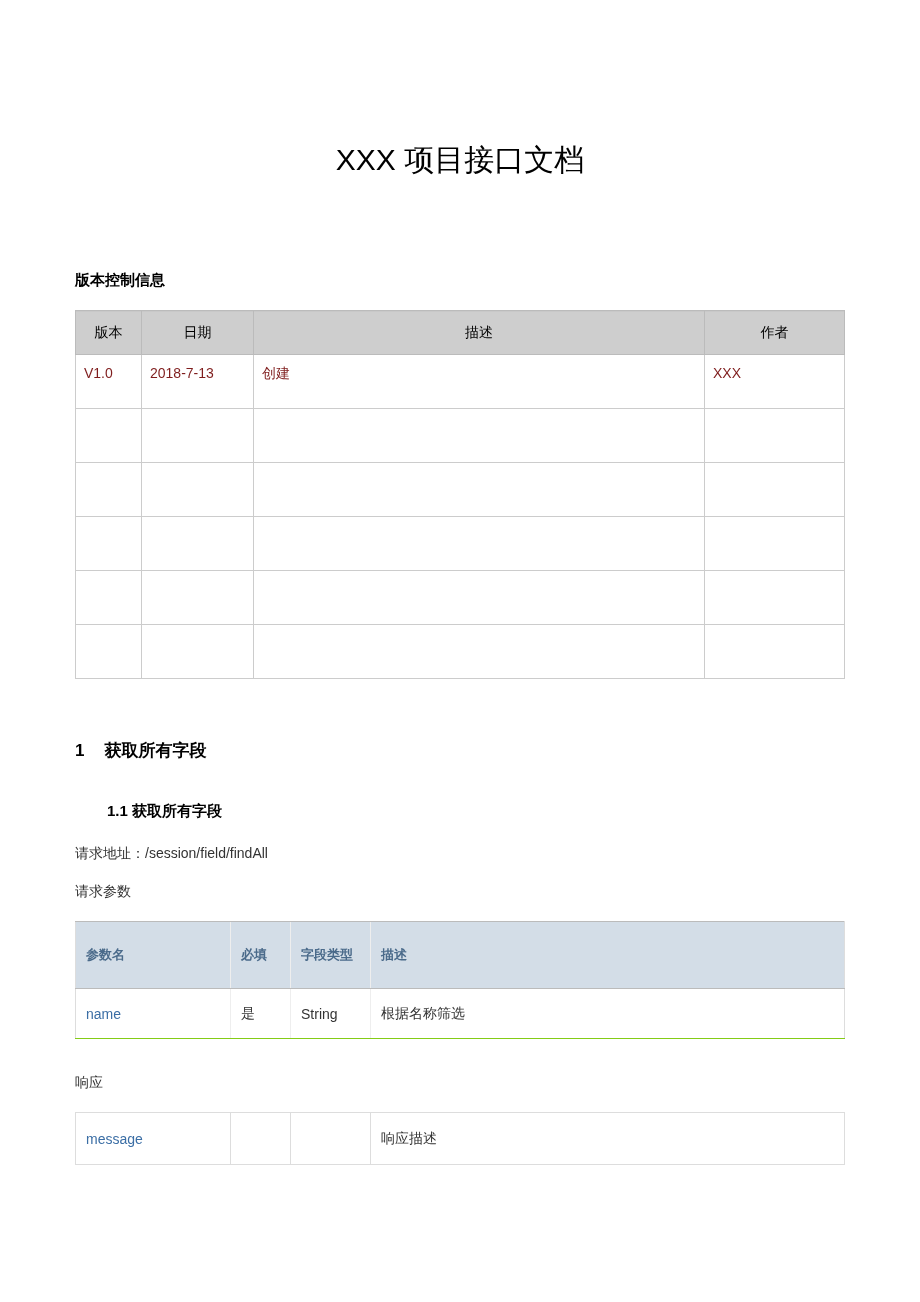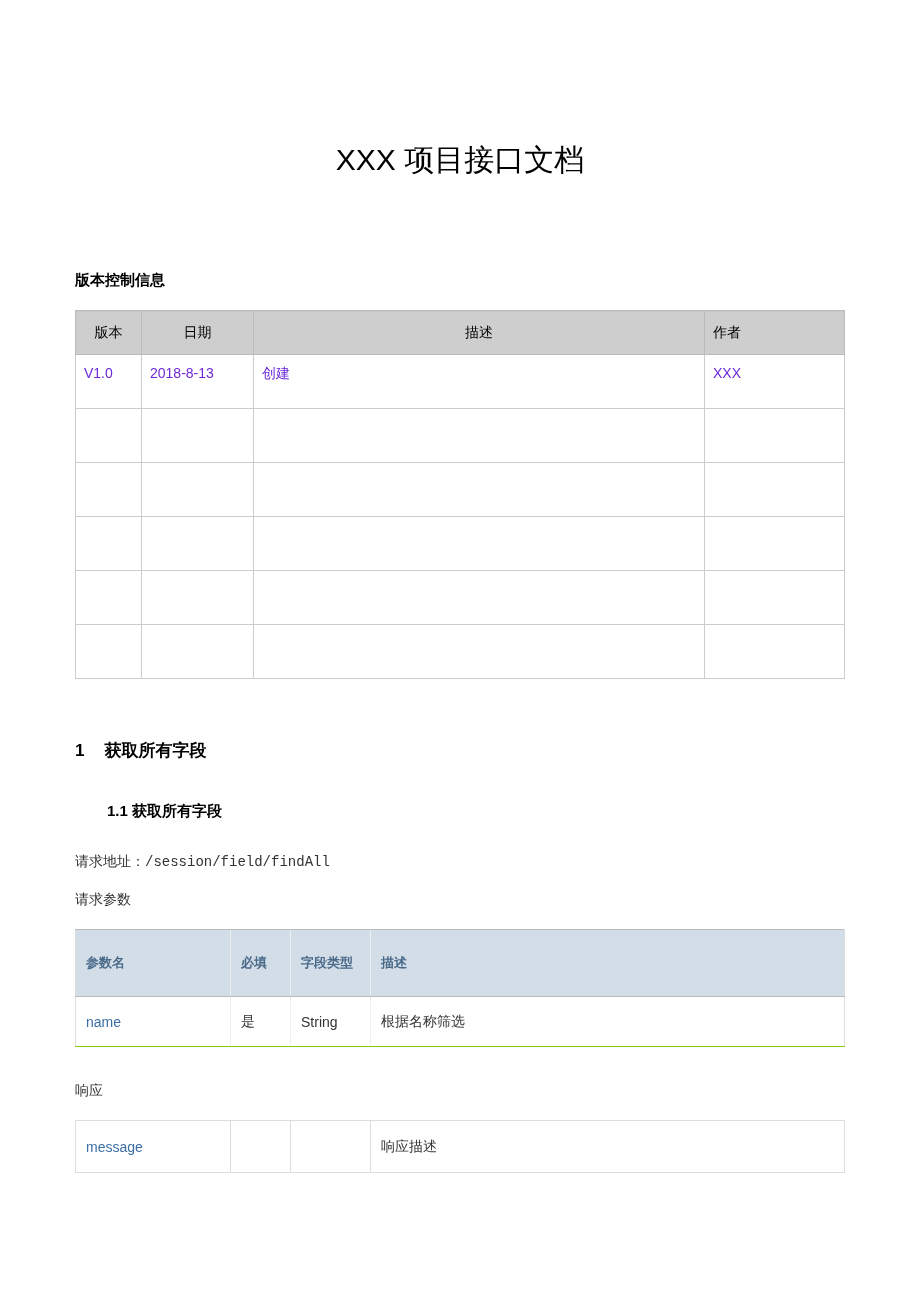--- a/index.html
+++ b/index.html
@@ -40,50 +40,49 @@
       font-size: 14px;
       font-weight: normal;
       color: #000;
       text-align: center;
       height: 44px;
     }
     .version-table td {
       border: 1px solid #ccc;
       padding: 10px 8px;
       font-size: 14px;
-      color: #6d28d9;
+      color: #7f1d1d;
       height: 54px;
       vertical-align: top;
     }
     .version-table .col-version { width: 66px; }
     .version-table .col-date { width: 112px; }
     .version-table .col-desc { width: auto; }
-    .version-table .col-author { width: 140px; text-align: left; }
+    .version-table .col-author { width: 140px; text-align: center; }
     .version-table td.col-author { text-align: left; vertical-align: top; }
 
     .h1 {
       font-size: 17px;
       font-weight: bold;
       color: #000;
       margin-top: 60px;
       margin-bottom: 40px;
     }
     .h1 .num { display: inline-block; margin-right: 20px; }
     .h2 {
       font-size: 15px;
       font-weight: bold;
       color: #000;
       margin-left: 32px;
-      margin-bottom: 32px;
+      margin-bottom: 24px;
     }
     .body-text {
       font-size: 14px;
       color: #333;
       margin-bottom: 20px;
-      font-family: Liberation Mono, monospace;
     }
     .param-table {
       margin-bottom: 35px;
     }
     .param-table thead th {
       background: #d9e2ec;
       background-image: repeating-linear-gradient(0deg, #cdd7e1, #cdd7e1 1px, #d9e2ec 1px, #d9e2ec 2px);
       border-top: 1px solid #bbb;
       border-bottom: 1px solid #bbb;
       border-left: 1px solid #eee;
@@ -136,21 +135,21 @@
     <tr>
       <th class="col-version">版本</th>
       <th class="col-date">日期</th>
       <th class="col-desc">描述</th>
       <th class="col-author">作者</th>
     </tr>
   </thead>
   <tbody>
     <tr>
       <td class="col-version">V1.0</td>
-      <td class="col-date">2018-8-13</td>
+      <td class="col-date">2018-7-13</td>
       <td class="col-desc">创建</td>
       <td class="col-author">XXX</td>
     </tr>
     <tr>
       <td class="col-version"></td>
       <td class="col-date"></td>
       <td class="col-desc"></td>
       <td class="col-author"></td>
     </tr>
     <tr>

